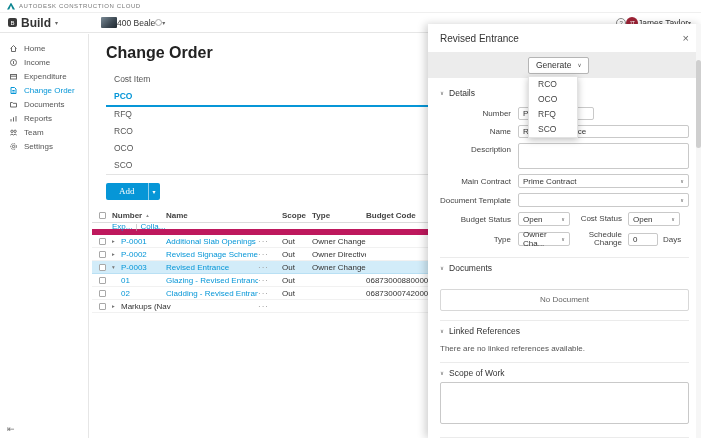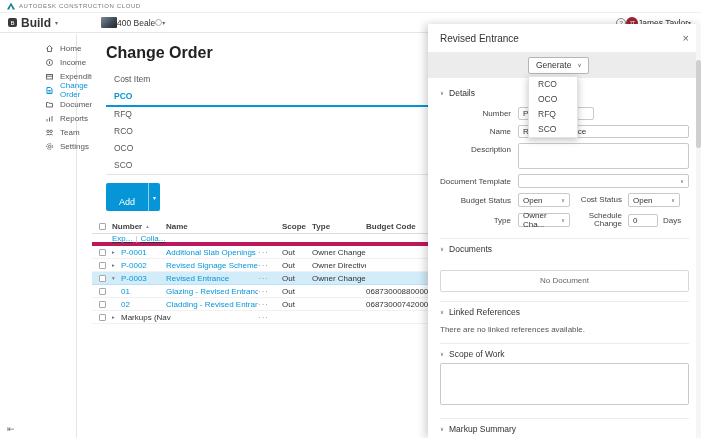--- a/index.html
+++ b/index.html
@@ -27,45 +27,45 @@
   .project-name { font-size:8.5px; color:#333; }
   .proj-dot { width:7px; height:7px; border:1px solid #aaa; border-radius:50%; }
   .appbar-right { margin-left:auto; display:flex; align-items:center; padding-right:10px; }
   .help-icon { width:10px; height:10px; border:1px solid #888; border-radius:50%; color:#666;
                font-size:6px; display:flex; align-items:center; justify-content:center; }
   .avatar { width:12px; height:12px; border-radius:50%; background:#9d2235; color:#fff;
             font-size:5px; display:flex; align-items:center; justify-content:center; }
   .user-name { font-size:8.5px; color:#333; }
 
   
-  .sidebar { position:absolute; top:34px; left:0; width:77px; bottom:0; background:#fff;
-             border-right:1px solid #e6e6e6; padding-top:7px;padding-left:36px; }
+  .sidebar { position:absolute; top:34px; left:0; width:89px; bottom:0; background:#fff;
+             border-right:1px solid #e6e6e6; padding-top:7px; }
   .side-item { display:flex; align-items:center; gap:6px; height:14px; padding-left:9px;
                font-size:8px; color:#555; cursor:pointer; }
   .side-item svg { flex:none; stroke:#6a6a6a; fill:none; stroke-width:1; }
   .side-item.active { color:#0696d7; }
   .side-item.active svg { stroke:#0696d7; }
   .collapse-btn { position:absolute; bottom:4px; left:7px; font-size:9px; color:#777; cursor:pointer; }
 
   
   .main { position:absolute; top:34px; left:92px; right:0; bottom:0; background:#fff; }
   .page-title { margin:10px 0 0 14px; font-size:16px; font-weight:bold; color:#222; }
   .tabs { display:flex; margin:9px 0 0 14px; border-bottom:1px solid #e3e3e3;flex-direction:column; }
   .tab { font-size:8.5px; color:#555; padding:3px 8px 4px; cursor:pointer; }
   .tab.active { color:#0696d7; font-weight:bold; border-bottom:2px solid #0696d7; margin-bottom:-1px; }
   .add-row { margin:8px 0 0 14px; display:flex; width:max-content; cursor:pointer; }
-  .btn-add { background:#0696d7; color:#fff; font-size:9px; padding:14px 13px 4px; border-radius:2px 0 0 2px; }
+  .btn-add { background:#0696d7; color:#fff; font-size:9px; padding:3px 13px 4px; border-radius:2px 0 0 2px;font-family:Liberation Serif, serif; }
   .btn-add-caret { background:#0696d7; color:#fff; font-size:6px; padding:0 4px; display:flex;
                    align-items:center; border-left:1px solid rgba(255,255,255,.55); border-radius:0 2px 2px 0; }
 
   .table { margin-top:8px; font-size:8px; }
   .tr { display:flex; align-items:center; height:13px; border-bottom:1px solid #f1f1f1; }
   .tr.th { height:15px; border-bottom:1px solid #dcdcdc; color:#444; font-weight:bold; }
   .tr.selected { background:#d2ecf9; border-bottom:1px solid #b9e0f4; }
-  .tr.expandrow { height:12px; border-bottom:4px solid #be185d;text-decoration:underline; }
+  .tr.expandrow { height:12px; border-bottom:6px solid #be185d; }
   .td { display:flex; align-items:center; padding-right:4px; overflow:hidden; white-space:nowrap; }
   .col-cb { width:20px; flex:none; justify-content:center; padding-right:0; }
   .col-num { width:54px; flex:none; }
   .col-name { width:92px; flex:none; }
   .col-act { width:24px; flex:none; color:#999; letter-spacing:1px; }
   .col-scope { width:30px; flex:none; }
   .col-type { width:54px; flex:none; }
   .col-bud { width:84px; flex:none; }
   .cb { width:7px; height:7px; border:1px solid #a8a8a8; border-radius:1px; background:#fff; }
   .link { color:#0696d7; cursor:pointer; }
@@ -388,20 +388,27 @@
         </div>
         <div class="frow">
           <span class="flabel">Name</span>
           <input class="f-input w-full" value="Revised Entrance" style="">
         </div>
         <div class="frow" style="align-items:flex-start;">
           <span class="flabel" style="padding-top:2px;">Description</span>
           <textarea class="f-textarea" style=""></textarea>
         </div>
         <div class="frow">
+          <span class="flabel">Main Contract</span>
+          <span class="select sel-flex">
+            <span>Prime Contract</span>
+            <span class="sel-caret">∨</span>
+          </span>
+        </div>
+        <div class="frow">
           <span class="flabel">Document Template</span>
           <span class="select sel-flex">
             <span></span>
             <span class="sel-caret">∨</span>
           </span>
         </div>
         <div class="frow">
           <span class="flabel">Budget Status</span>
           <span class="select sel-52">
             <span>Open</span>

